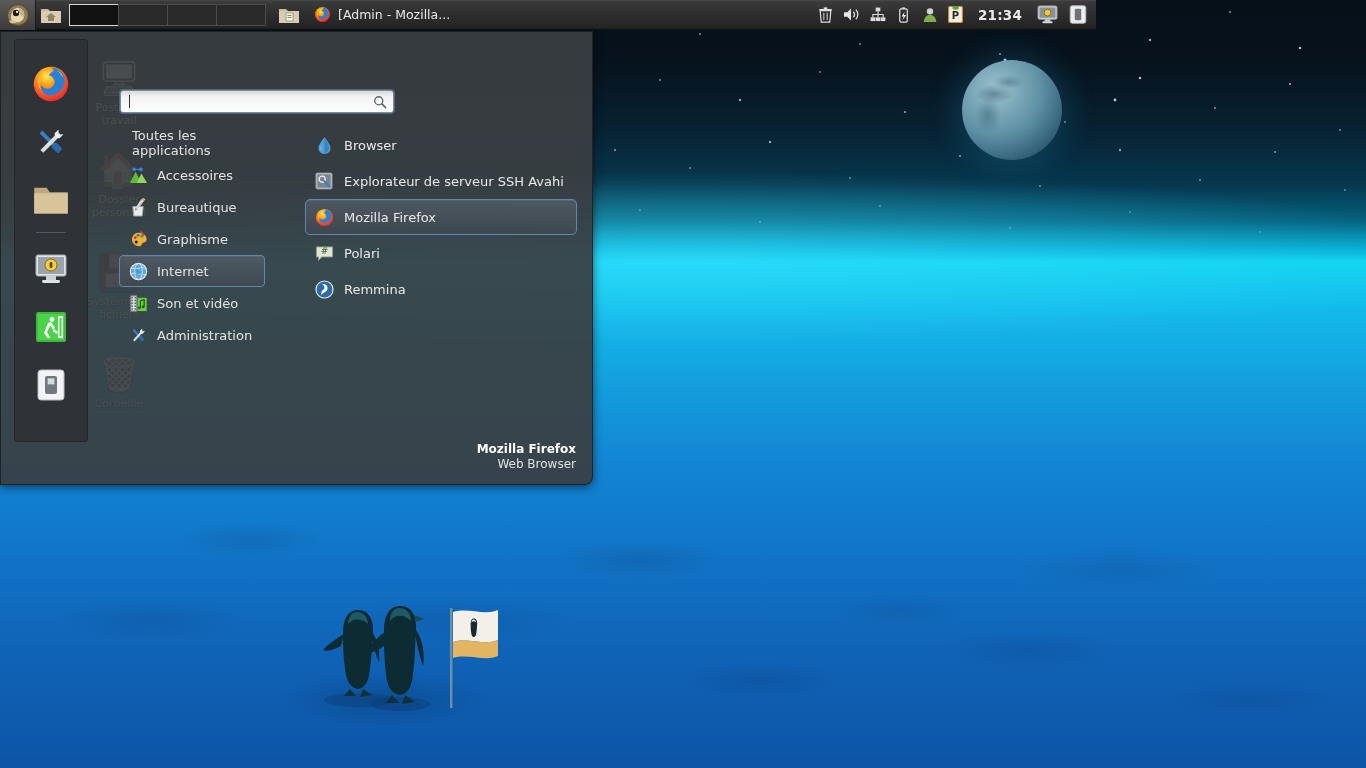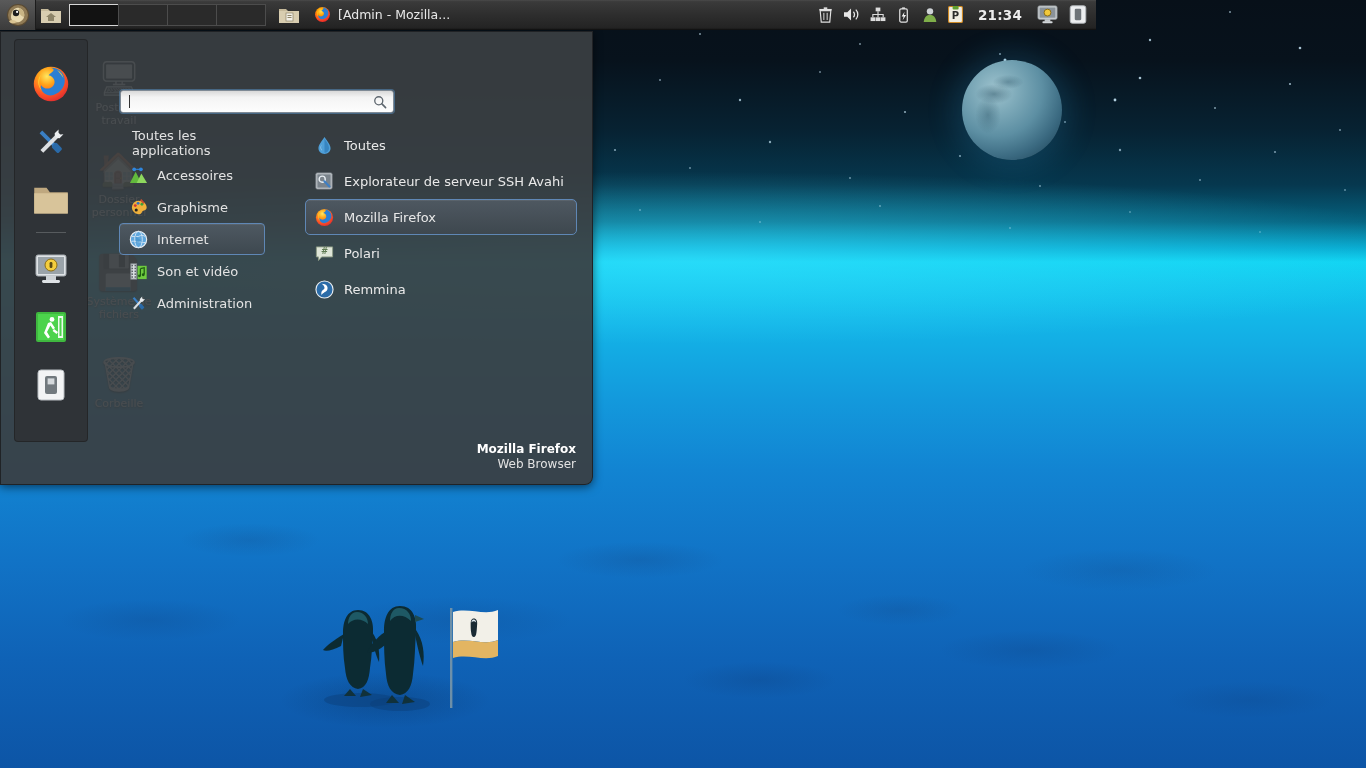--- a/index.html
+++ b/index.html
@@ -474,20 +474,31 @@
           <path d="M1 18 L7 6 L13 18 Z" fill="#62b93c"></path>
           <path d="M8 18 L13 8 L19 18 Z" fill="#8ed85e"></path>
           <circle cx="5.5" cy="3.5" r="2" fill="#2e86de"></circle>
           <circle cx="12.5" cy="3.5" r="2" fill="#2e86de"></circle>
           <path d="M7.5 3.5 L10.5 3.5" stroke="#2e86de" stroke-width="1.2"></path>
         </svg>
       </span>
       <span>Accessoires</span>
     </div>
 
+    <div class="cat">
+      <span class="ci">
+        <svg width="19" height="19" viewBox="0 0 20 20" xmlns="http://www.w3.org/2000/svg">
+          <path d="M4 9 L15 9 L14 19 L5 19 Z" fill="#e9eaec" stroke="#9aa0a5"></path>
+          <path d="M13 1 L16 3 L9 12 L6.6 10.6 Z" fill="#d0d4d8"></path>
+          <path d="M13 1 L16 3 L17.4 1.4 L15 0 Z" fill="#f0c040"></path>
+          <path d="M6.6 10.6 L9 12 L6 13.4 Z" fill="#8a8f94"></path>
+        </svg>
+      </span>
+      <span>Bureautique</span>
+    </div>
 
     <div class="cat">
       <span class="ci">
         <svg width="19" height="19" viewBox="0 0 20 20" xmlns="http://www.w3.org/2000/svg">
           <path d="M10 3 C15 3 18.6 6.4 18.6 10 C18.6 12.6 16 13 14.6 13.6 C13.4 14.2 13.6 16 12 16.8 C10.8 17.4 8 17.2 6 15.6 C3.6 13.8 2.4 11 3.4 8 C4.4 5 7 3 10 3 Z" fill="#efb03b"></path>
           <circle cx="6.6" cy="8" r="1.5" fill="#d3352e"></circle>
           <circle cx="9.6" cy="5.6" r="1.5" fill="#2a6fc9"></circle>
           <circle cx="13.6" cy="6.6" r="1.5" fill="#3aa33a"></circle>
           <circle cx="7.6" cy="12.6" r="1.6" fill="#222"></circle>
           <path d="M13 1 L16.6 5 L15 6.4 L11.6 2.4 Z" fill="#c94f2e"></path>
@@ -553,21 +564,21 @@
 
   <div id="app-list">
     <div class="app">
       <span class="ai">
         <svg width="17" height="19" viewBox="0 0 18 20" xmlns="http://www.w3.org/2000/svg">
           <path d="M9 1 C12.4 6 15.4 9.6 15.4 13 C15.4 16.6 12.6 19 9 19 C5.4 19 2.6 16.6 2.6 13 C2.6 9.6 5.6 6 9 1 Z" fill="#4f9fd8"></path>
           <path d="M9 2.6 C11.4 6.6 13.8 9.6 13.8 12.8 C13.8 15.6 11.6 17.6 9 17.6 C9 13 9 7 9 2.6 Z" fill="#2f7cba" opacity=".75"></path>
           <path d="M6 9 C5 11 5 13.8 6.6 15.4 C5 14.8 4 12 6 9 Z" fill="#cfe7f7" opacity=".85"></path>
         </svg>
       </span>
-      <span>Toutes</span>
+      <span>Browser</span>
     </div>
 
     <div class="app">
       <span class="ai">
         <svg width="18" height="18" viewBox="0 0 20 20" xmlns="http://www.w3.org/2000/svg">
           <rect x="1" y="1" width="18" height="18" rx="1.6" fill="#c8cdd1" stroke="#7f868c"></rect>
           <rect x="2.6" y="2.6" width="14.8" height="14.8" fill="#7b848c"></rect>
           <circle cx="8" cy="8" r="3.4" fill="none" stroke="#e6ecf1" stroke-width="1.6"></circle>
           <path d="M10.4 10.4 L16 16" stroke="#3e7fc4" stroke-width="2.4" stroke-linecap="round"></path>
         </svg>

